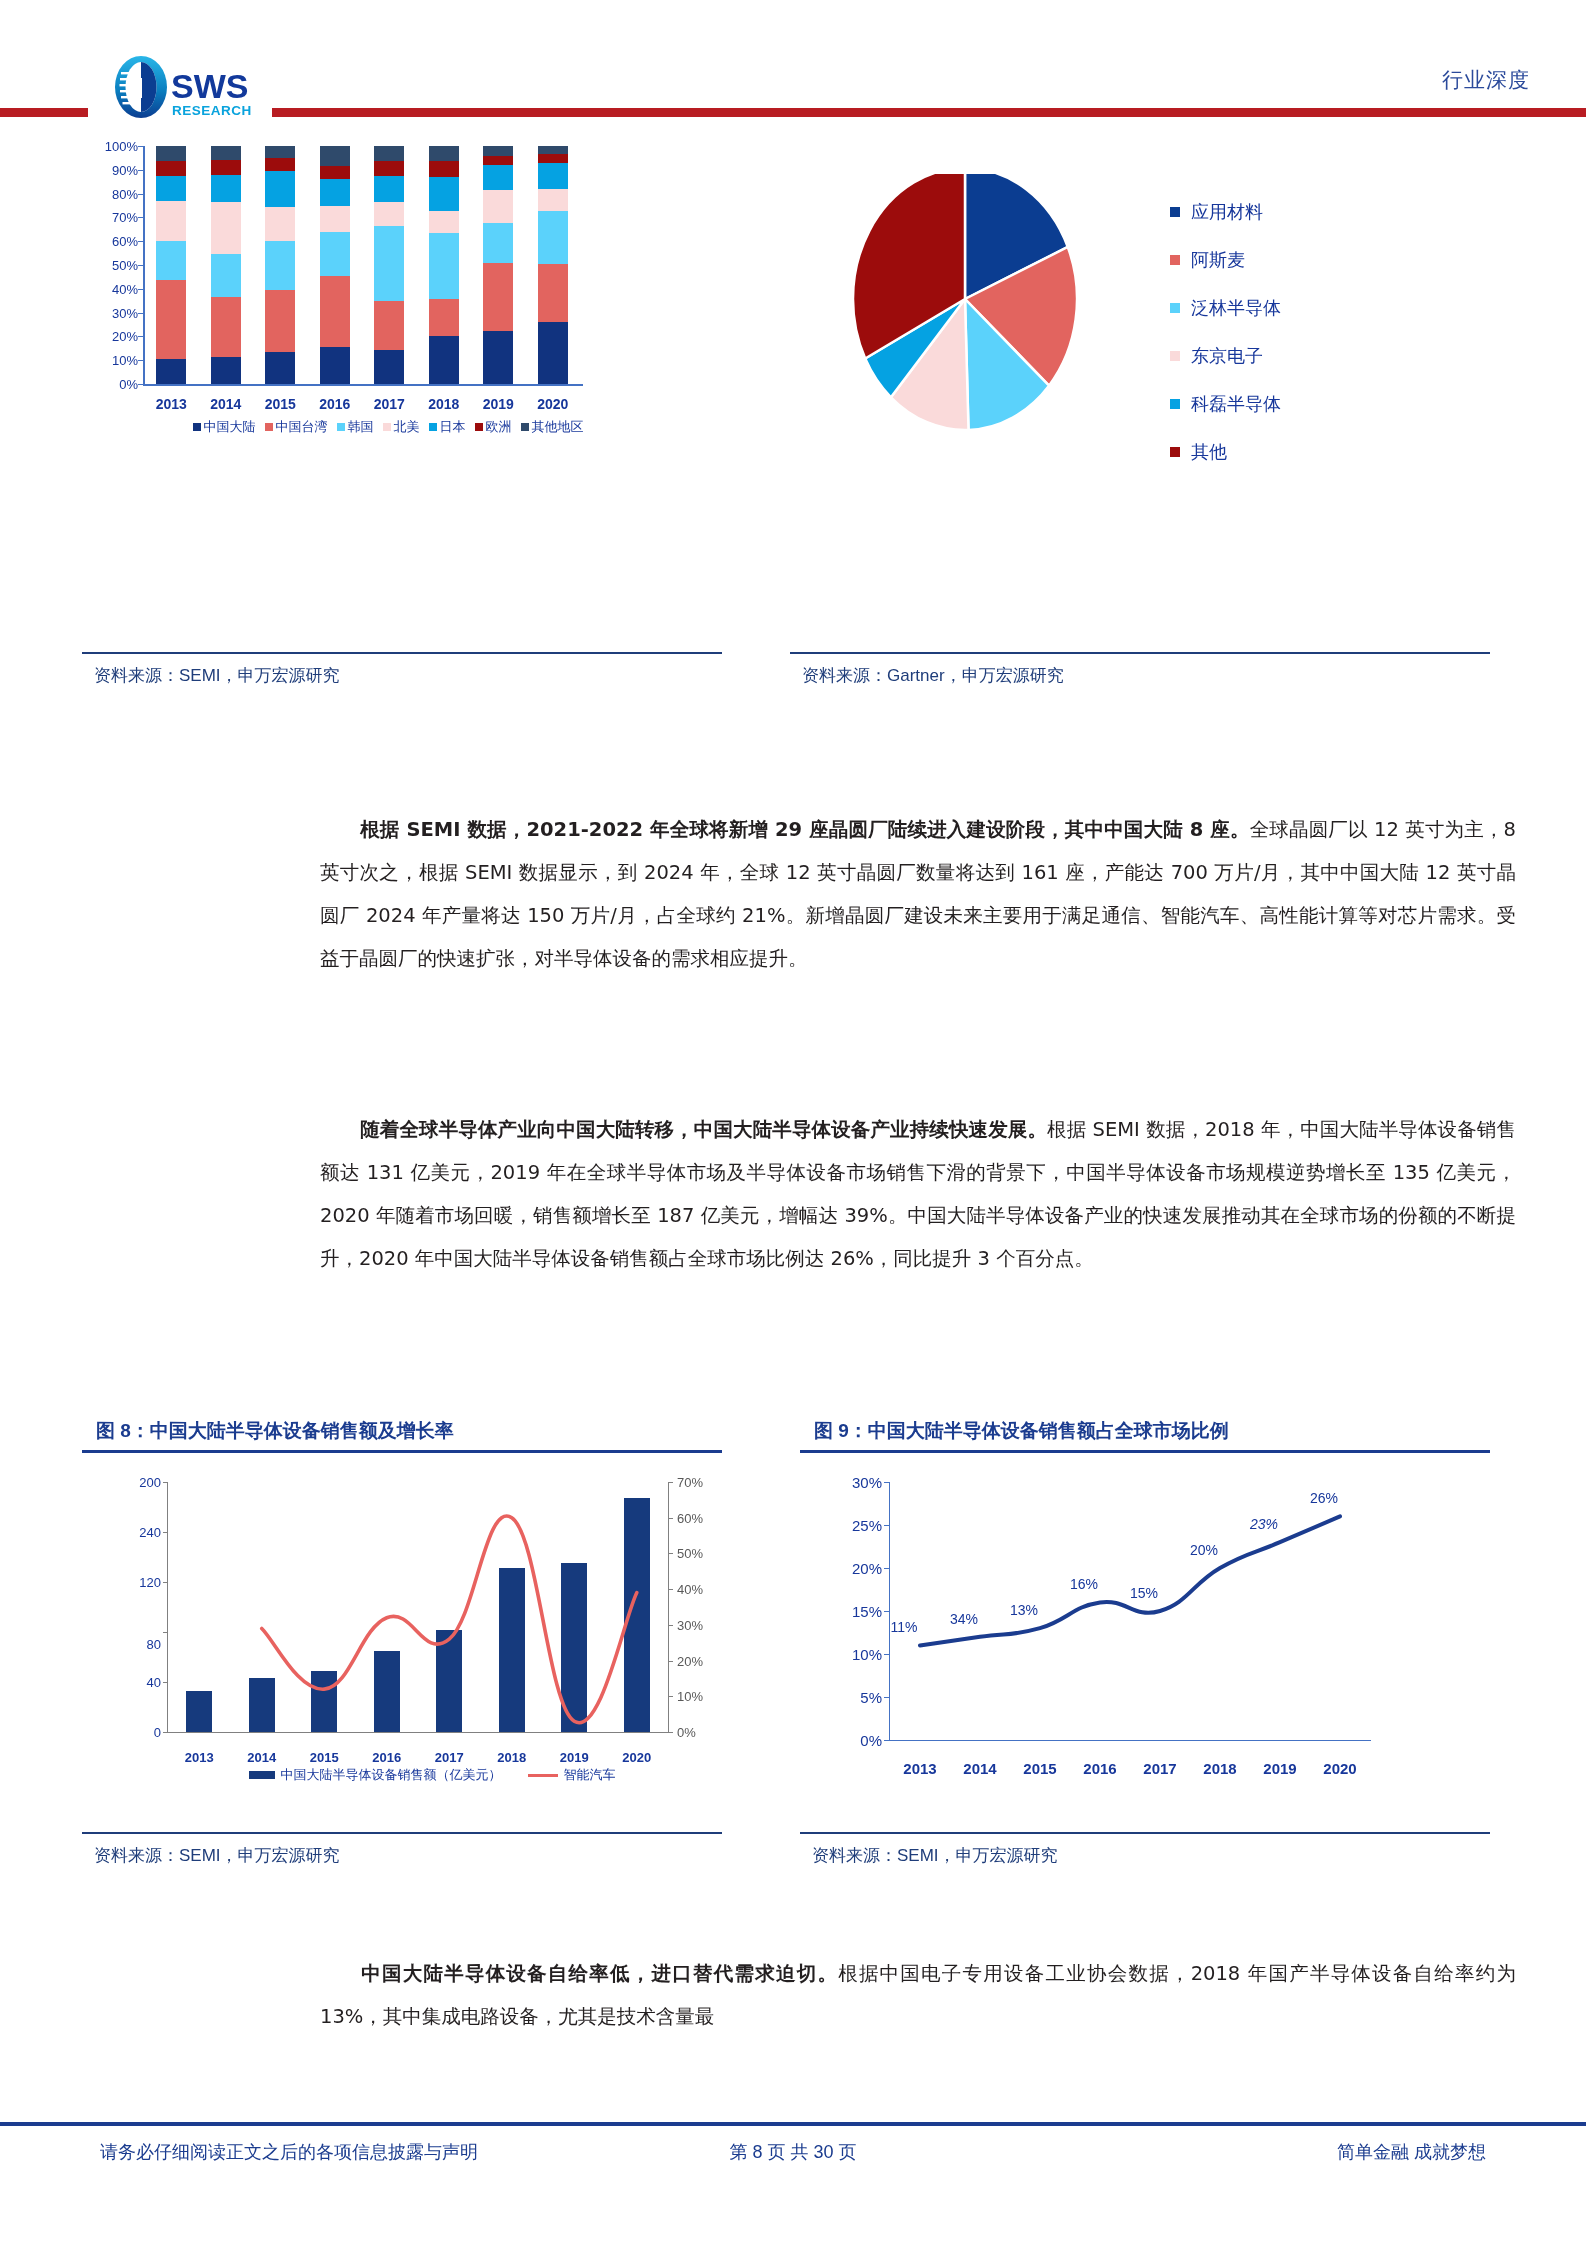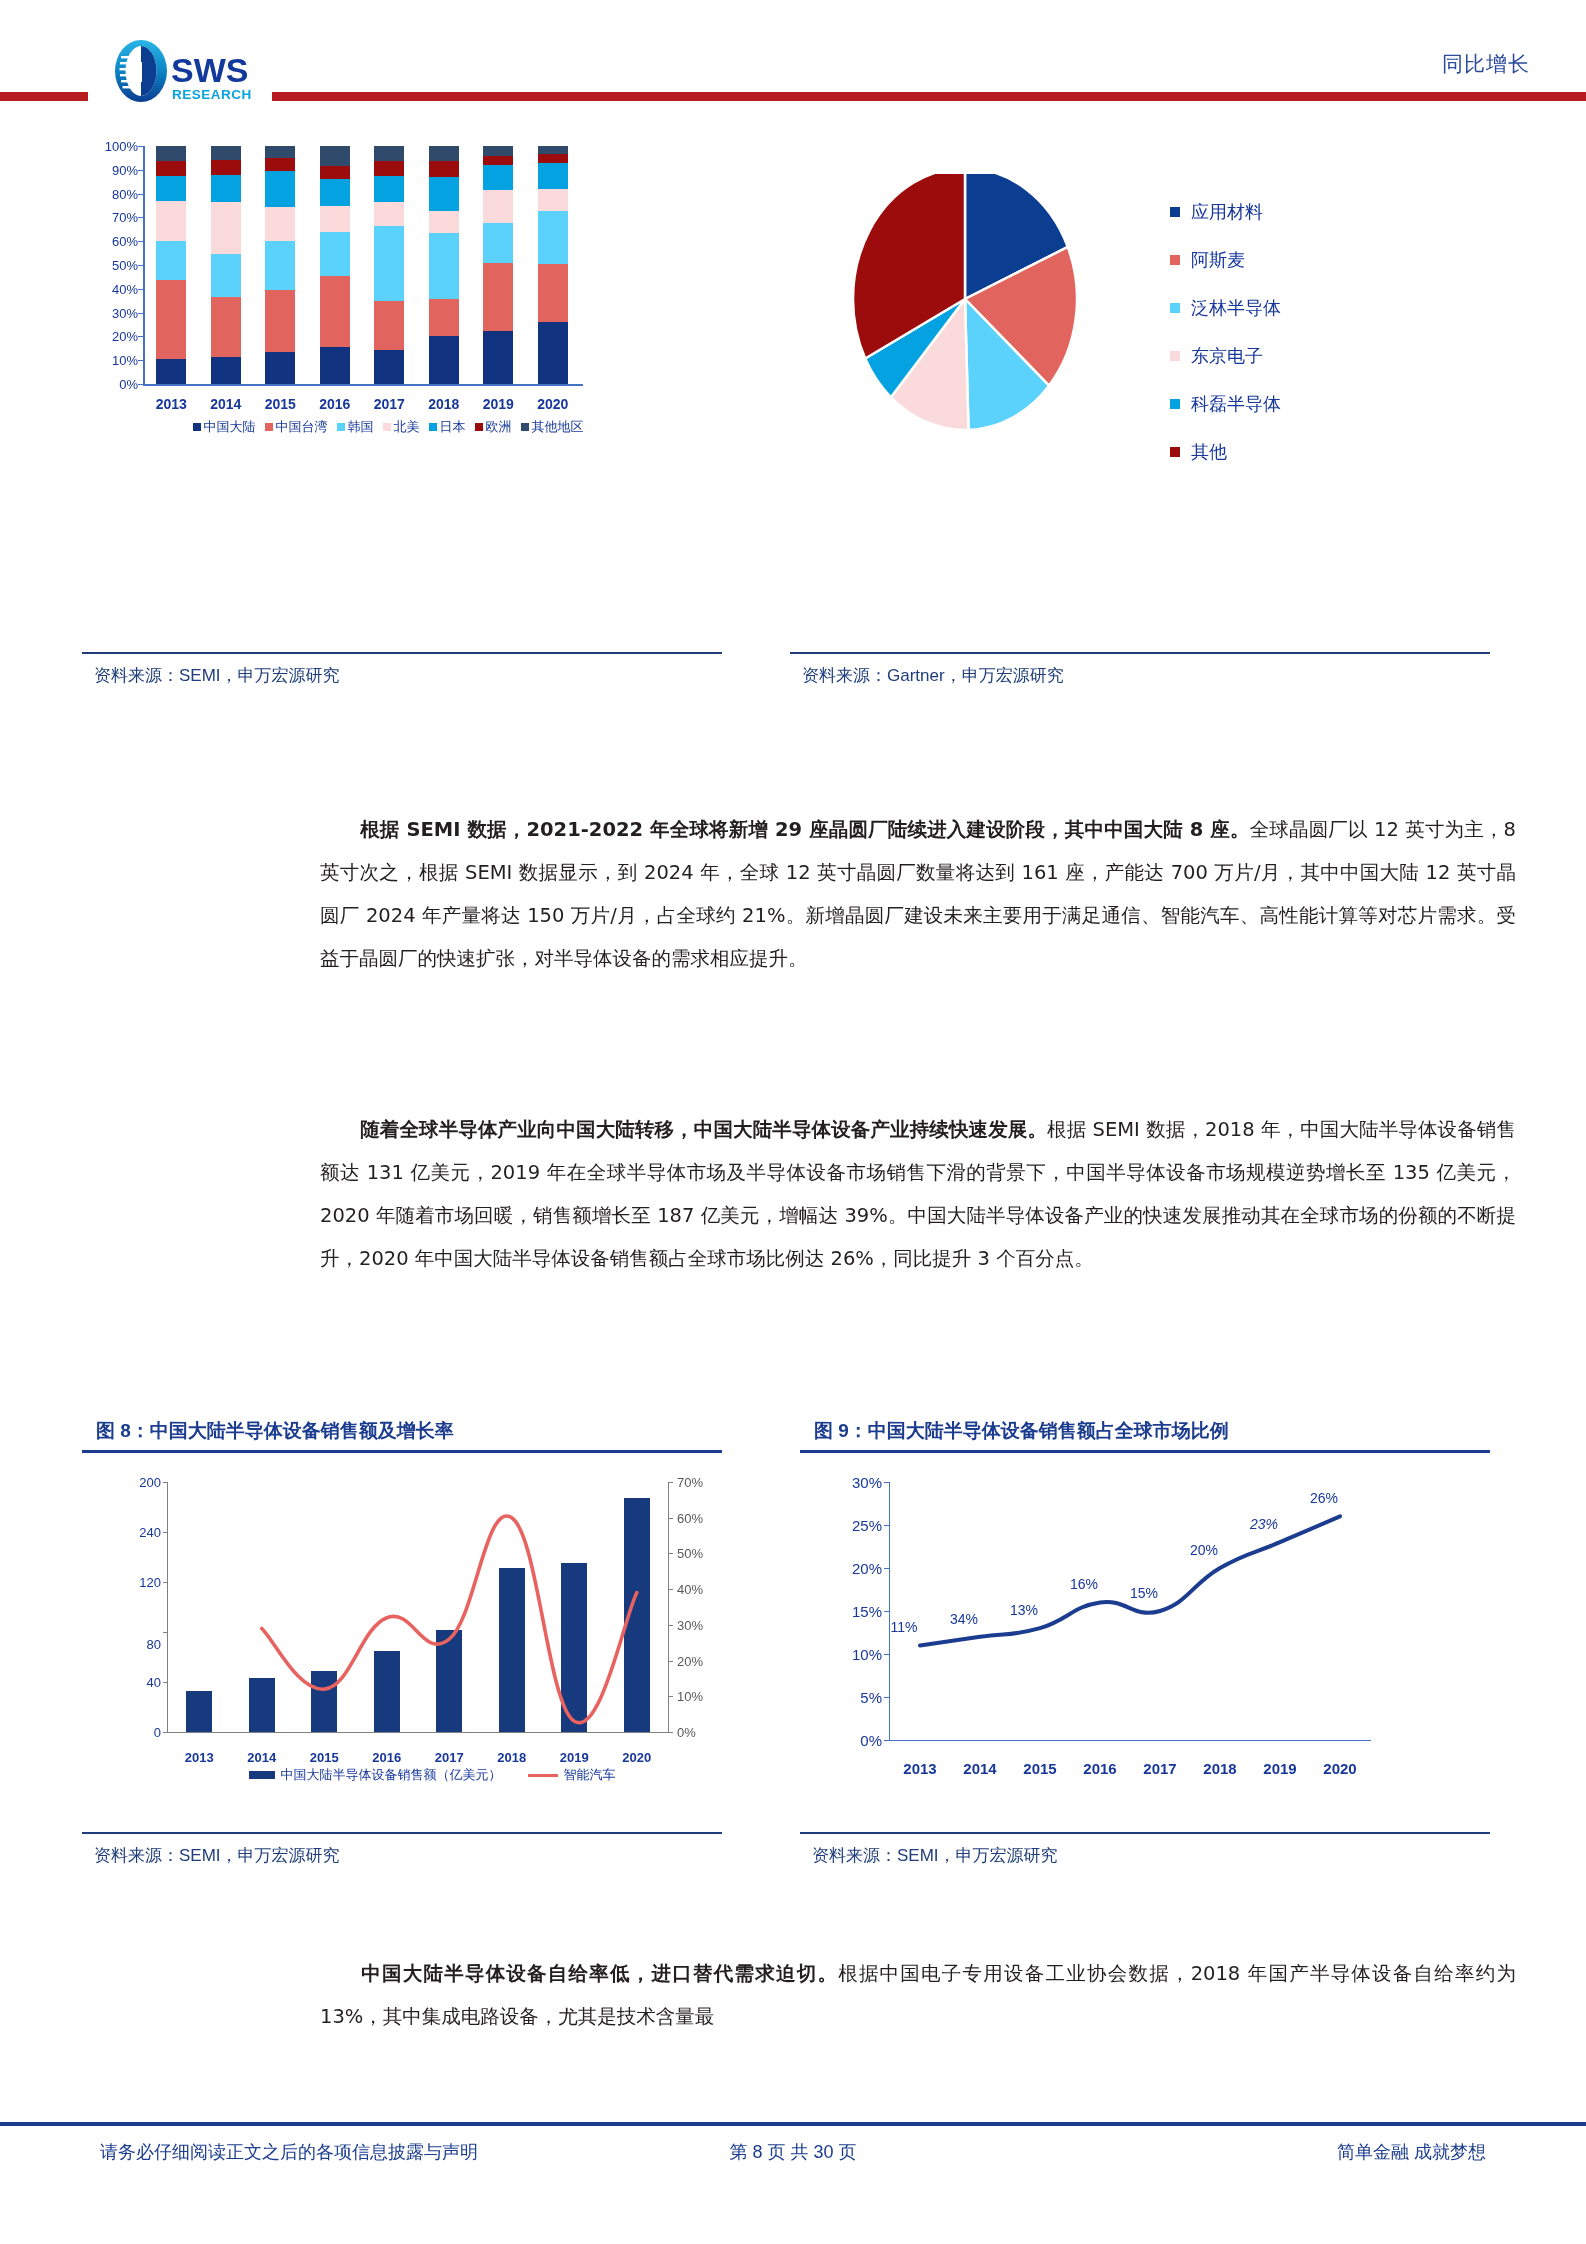--- a/index.html
+++ b/index.html
@@ -6,21 +6,21 @@
   html, body { margin:0; padding:0; }
   body {
     width: 1586px; height: 2244px;
     background: #ffffff;
     font-family: "Liberation Sans", "DejaVu Sans", sans-serif;
     position: relative;
     overflow: hidden;
   }
 
   
-  .header { position:absolute; left:0; top:0; width:1586px; height:140px; }
+  .header { position:absolute; left:0; top:16px; width:1586px; height:140px; }
   .hdr-rule-left {
     position:absolute; left:0; top:92px; width:88px; height:9px; background:#b81c22;
   }
   .hdr-rule-right {
     position:absolute; left:272px; top:92px; width:1314px; height:9px; background:#b81c22;
   }
   .logo { position:absolute; left:108px; top:38px; width:170px; height:66px; }
   .logo svg { display:block; }
   .hdr-title {
     position:absolute; right:56px; top:50px;
@@ -133,21 +133,21 @@
         <rect x="11.5" y="30" width="17.5" height="2.4"></rect>
         <rect x="12" y="36" width="17" height="2.4"></rect>
         <rect x="13" y="42" width="16" height="2.4"></rect>
         <rect x="14.5" y="48" width="14.5" height="2.4"></rect>
       </g>
       <rect x="22" y="24" width="12" height="20" fill="#ffffff"></rect>
       <text x="63" y="44" font-family="Liberation Sans, sans-serif" font-size="34" font-weight="bold" fill="#12399b">SWS</text>
       <text x="64" y="61" font-family="Liberation Sans, sans-serif" font-size="13.5" font-weight="bold" fill="#0aa3dd" letter-spacing="0.5">RESEARCH</text>
     </svg>
   </div>
-  <div class="hdr-title">同比增长</div>
+  <div class="hdr-title">行业深度</div>
 </div>
 
 <div class="sbc">
   <div class="sbc-axis-v"></div>
   <div class="sbc-axis-h"></div>
   <div class="sbc-plot" id="sbcPlot">
       <div class="sbc-ylab" style="top: 238px;">0%</div>
       <div class="sbc-tick" style="top: 238px;"></div>
       <div class="sbc-ylab" style="top: 214.2px;">10%</div>
       <div class="sbc-tick" style="top: 214.2px;"></div>

